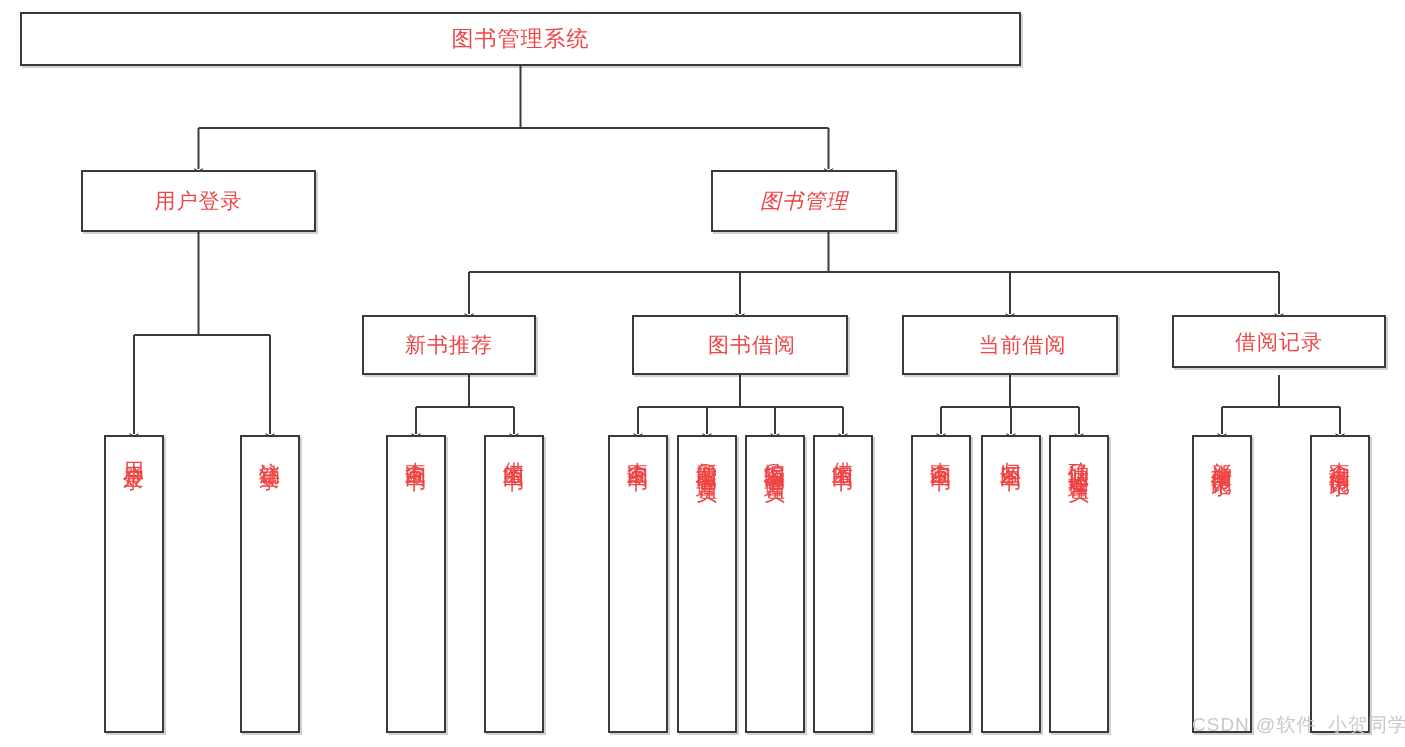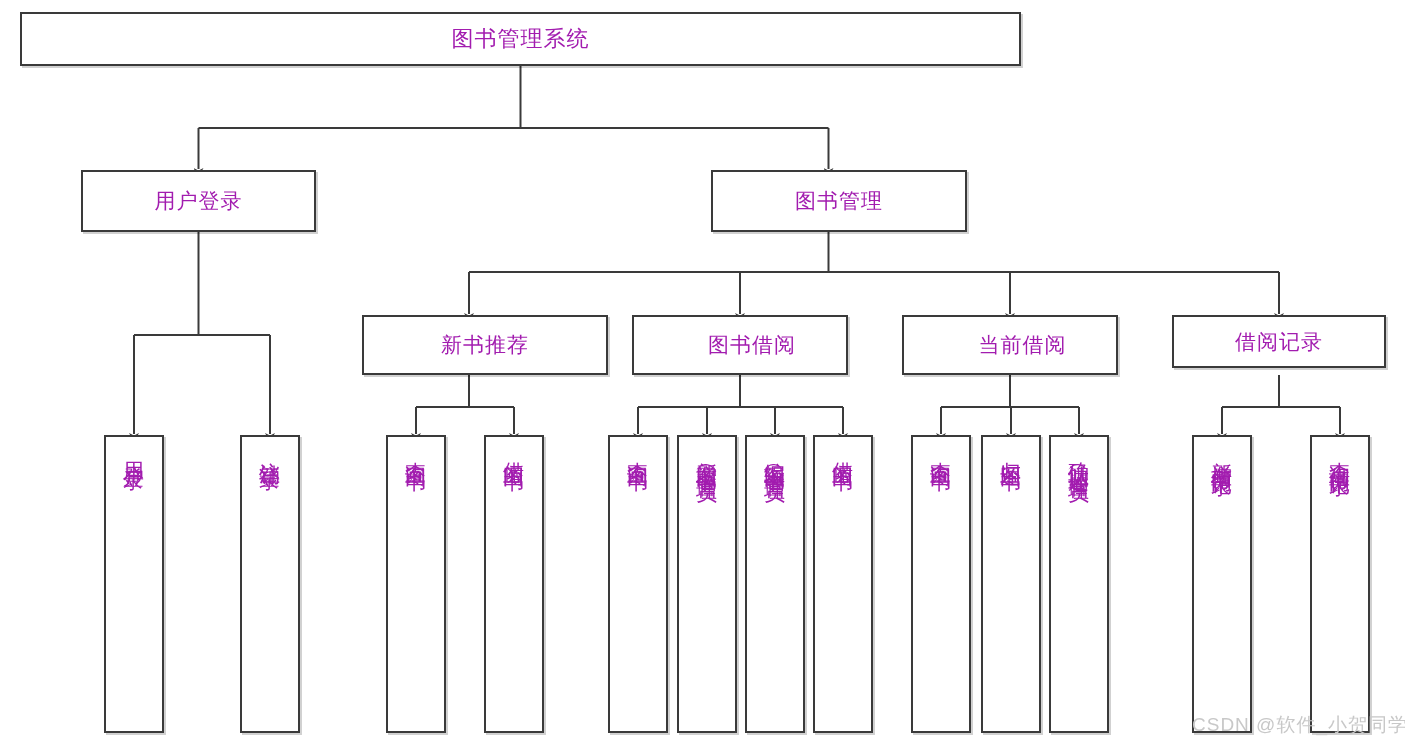--- a/index.html
+++ b/index.html
@@ -26,21 +26,21 @@
   }
   .node {
     position: absolute;
     box-sizing: border-box;
     border: 2px solid #3a3a3a;
     background: #ffffff;
     box-shadow: 2px 2px 0 rgba(0,0,0,0.18);
     display: flex;
     align-items: center;
     justify-content: center;
-    color: #a21caf;
+    color: #ef4444;
   }
   .node.horizontal .label {
     writing-mode: horizontal-tb;
     font-size: 21px;
     letter-spacing: 1px;
     white-space: nowrap;
   }
   .node.vertical {
     align-items: flex-start;
     padding-top: 8px;
@@ -109,24 +109,24 @@
         <path d="M1340,407 L1340,434" stroke="#3a3a3a" stroke-width="2" fill="none" marker-end="url(#arrowhead)"></path>
       </g>
   </svg>
   <div id="node-layer">
       <div class="node horizontal root" style="left: 20px; top: 12px; width: 1001px; height: 54px;">
         <span class="label">图书管理系统</span>
       </div>
       <div class="node horizontal" style="left: 81px; top: 170px; width: 235px; height: 62px;">
         <span class="label">用户登录</span>
       </div>
-      <div class="node horizontal" style="left: 711px; top: 170px; width: 256px; height: 62px;">
+      <div class="node horizontal" style="left: 711px; top: 170px; width: 186px; height: 62px; font-style: italic;">
         <span class="label">图书管理</span>
       </div>
-      <div class="node horizontal" style="left: 362px; top: 315px; width: 246px; height: 60px;">
+      <div class="node horizontal" style="left: 362px; top: 315px; width: 174px; height: 60px;">
         <span class="label">新书推荐</span>
       </div>
       <div class="node horizontal" style="left: 632px; top: 315px; width: 216px; height: 60px; padding-left: 24px;">
         <span class="label">图书借阅</span>
       </div>
       <div class="node horizontal" style="left: 902px; top: 315px; width: 216px; height: 60px; padding-left: 25px;">
         <span class="label">当前借阅</span>
       </div>
       <div class="node horizontal" style="left: 1172px; top: 315px; width: 214px; height: 53px;">
         <span class="label">借阅记录</span>

